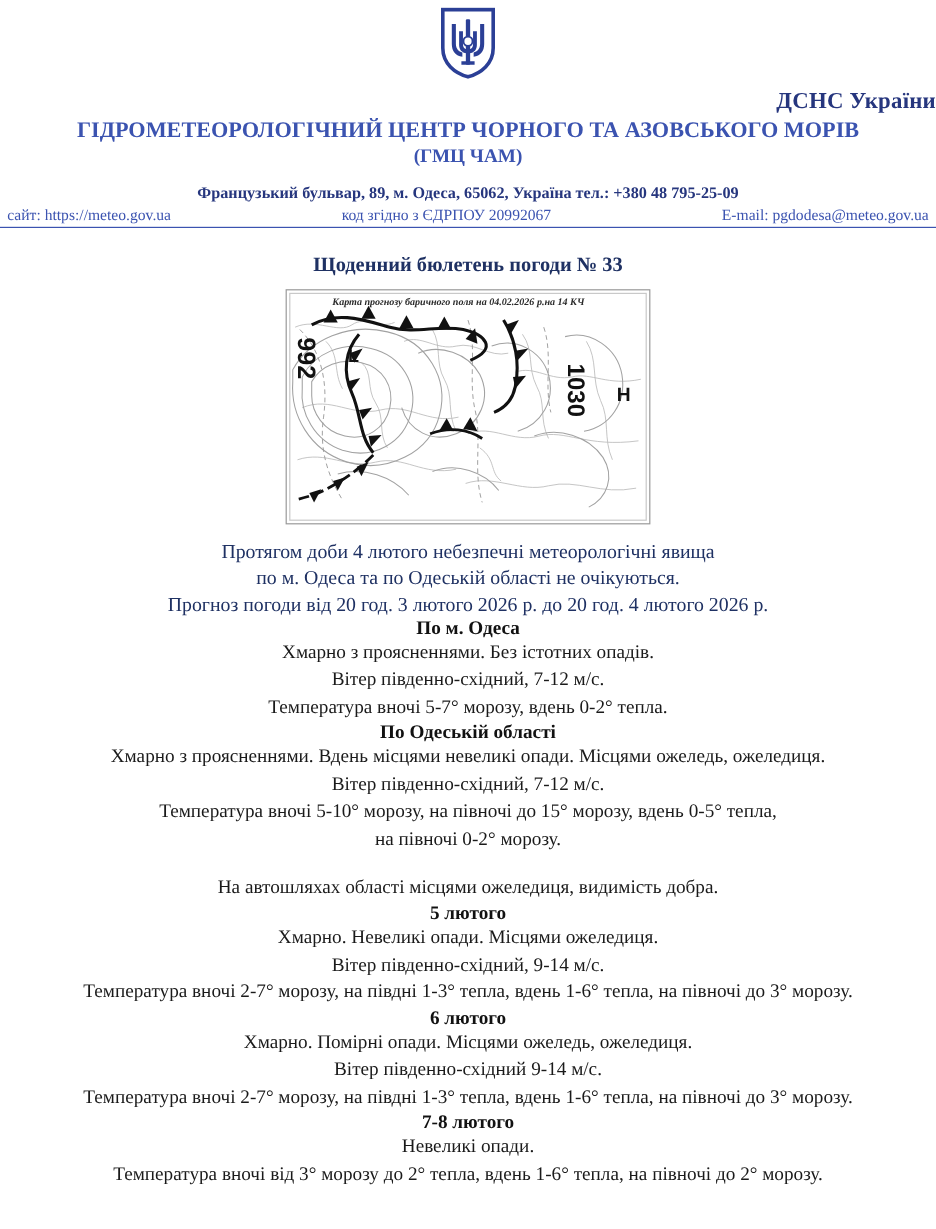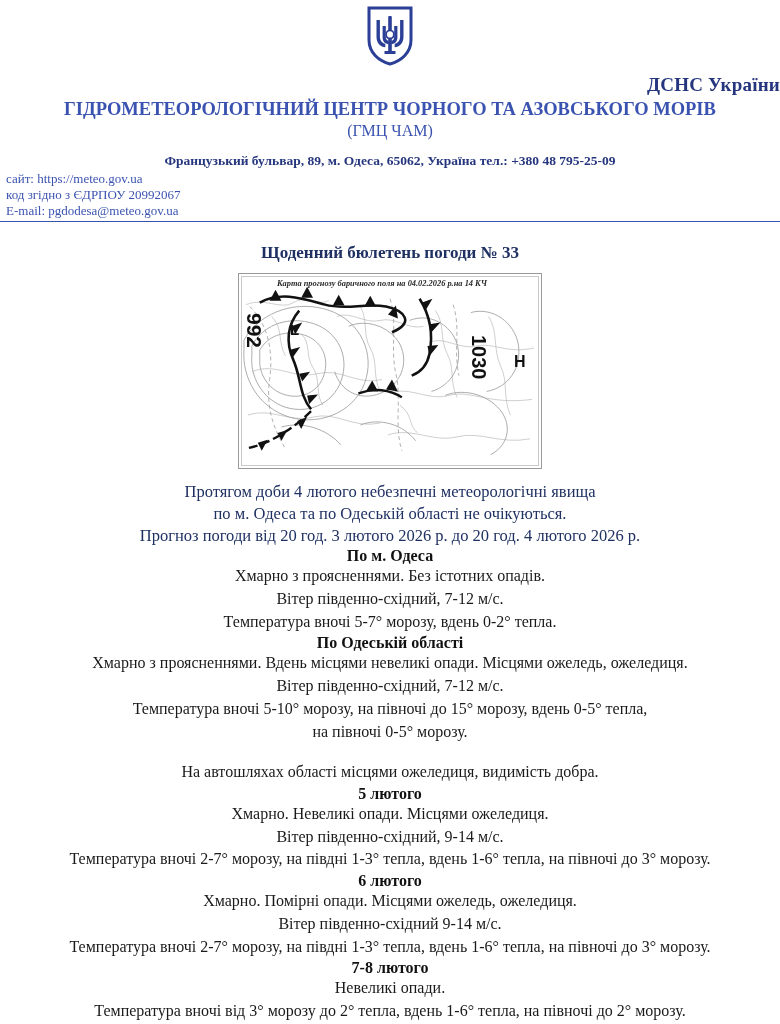--- a/index.html
+++ b/index.html
@@ -47,37 +47,37 @@
     color: #3b53b0;
     line-height: 1.2;
     margin-top: 2px;
     white-space: nowrap;
   }
   .org-line3 {
     font-size: 16px;
     color: #3b53b0;
     line-height: 1.25;
     margin-top: 1px;
+    font-weight: bold;
   }
   .addr-line {
     font-size: 13.5px;
     font-weight: bold;
     color: #26367e;
     margin-top: 12px;
   }
   .contact-row {
     display: flex;
     justify-content: space-between;
     align-items: baseline;
     font-size: 13px;
     color: #3b53b0;
     padding: 2px 6px 0 6px;
     border-bottom: 1.5px solid #3b53b0;
     padding-bottom: 2px;
-    flex-direction: column;
   }
   .contact-row .c-mid { text-align: center; }
 
   
   .bulletin-title {
     text-align: center;
     color: #1f3163;
     font-weight: bold;
     font-size: 17px;
     line-height: 1.35;
@@ -313,21 +313,21 @@
 
   <div class="section-head">По м. Одеса</div>
   <p class="para">Хмарно з проясненнями. Без істотних опадів.</p>
   <p class="para">Вітер південно-східний, 7-12 м/с.</p>
   <p class="para">Температура вночі 5-7° морозу, вдень 0-2° тепла.</p>
 
   <div class="section-head">По Одеській області</div>
   <p class="para">Хмарно з проясненнями. Вдень місцями невеликі опади. Місцями ожеледь, ожеледиця.</p>
   <p class="para">Вітер південно-східний, 7-12 м/с.</p>
   <p class="para">Температура вночі 5-10° морозу, на півночі до 15° морозу, вдень 0-5° тепла,</p>
-  <p class="para">на півночі  0-5° морозу.</p>
+  <p class="para">на півночі  0-2° морозу.</p>
 
   <div class="spacer-md"></div>
 
   <p class="para">На автошляхах області місцями ожеледиця, видимість добра.</p>
 
   <div class="section-head">5 лютого</div>
   <p class="para">Хмарно. Невеликі опади. Місцями ожеледиця.</p>
   <p class="para">Вітер південно-східний, 9-14 м/с.</p>
   <p class="para">Температура вночі 2-7° морозу, на півдні 1-3° тепла, вдень 1-6° тепла, на півночі до 3° морозу.</p>
 

